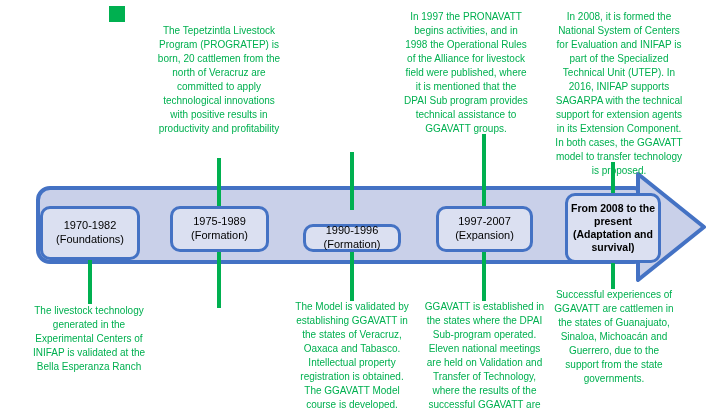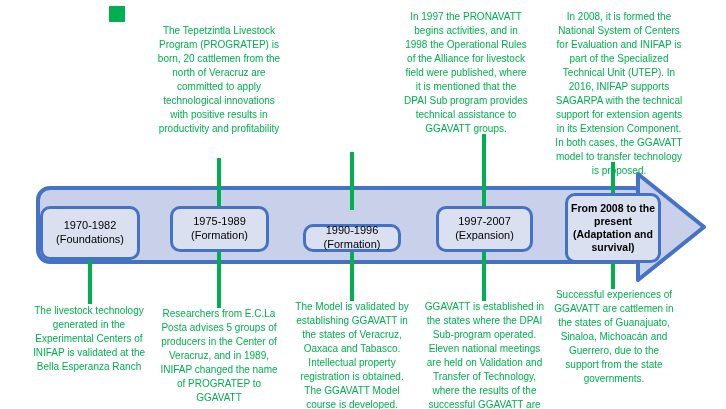--- a/index.html
+++ b/index.html
@@ -108,18 +108,17 @@
   </div>
   <div class="box final" style="left:565px;top:193px;width:96px;height:70px">
     <span>From 2008 to the present (Adaptation and survival)</span>
   </div>
 
   <div class="note" style="left:156px;top:24px;width:126px">The Tepetzintla Livestock Program (PROGRATEP) is born, 20 cattlemen from the north of Veracruz are committed to apply technological innovations with positive results in productivity and profitability</div>
   <div class="note" style="left:404px;top:10px;width:124px">In 1997 the PRONAVATT begins activities, and in 1998 the Operational Rules of the Alliance for livestock field were published, where it is mentioned that the DPAI Sub program provides technical assistance to GGAVATT groups.</div>
   <div class="note" style="left:552px;top:10px;width:134px">In 2008, it is formed the National System of Centers for Evaluation and INIFAP is part of the Specialized Technical Unit (UTEP). In 2016, INIFAP supports SAGARPA with the technical support for extension agents in its Extension Component. In both cases, the GGAVATT model to transfer technology is proposed.</div>
 
   <div class="note" style="left:30px;top:304px;width:118px">The livestock technology generated in the Experimental Centers of INIFAP is validated at the Bella Esperanza Ranch</div>
-  <div class="note" style="left:157px;top:307px;width:124px">Researchers from E.C.La Posta advises 5 groups of producers in the Center of Veracruz, and in 1989, INIFAP changed the name of PROGRATEP to GGAVATT</div>
   <div class="note" style="left:293px;top:300px;width:118px">The Model is validated by establishing GGAVATT in the states of Veracruz, Oaxaca and Tabasco. Intellectual property registration is obtained. The GGAVATT Model course is developed.</div>
   <div class="note" style="left:422px;top:300px;width:125px">GGAVATT is established in the states where the DPAI Sub-program operated. Eleven national meetings are held on Validation and Transfer of Technology, where the results of the successful GGAVATT are presented. DPAI technicians are trained.</div>
   <div class="note" style="left:551px;top:288px;width:126px">Successful experiences of GGAVATT are cattlemen in the states of Guanajuato, Sinaloa, Michoacán and Guerrero, due to the support from the state governments.</div>
 
 </div>
 
 </body></html>

